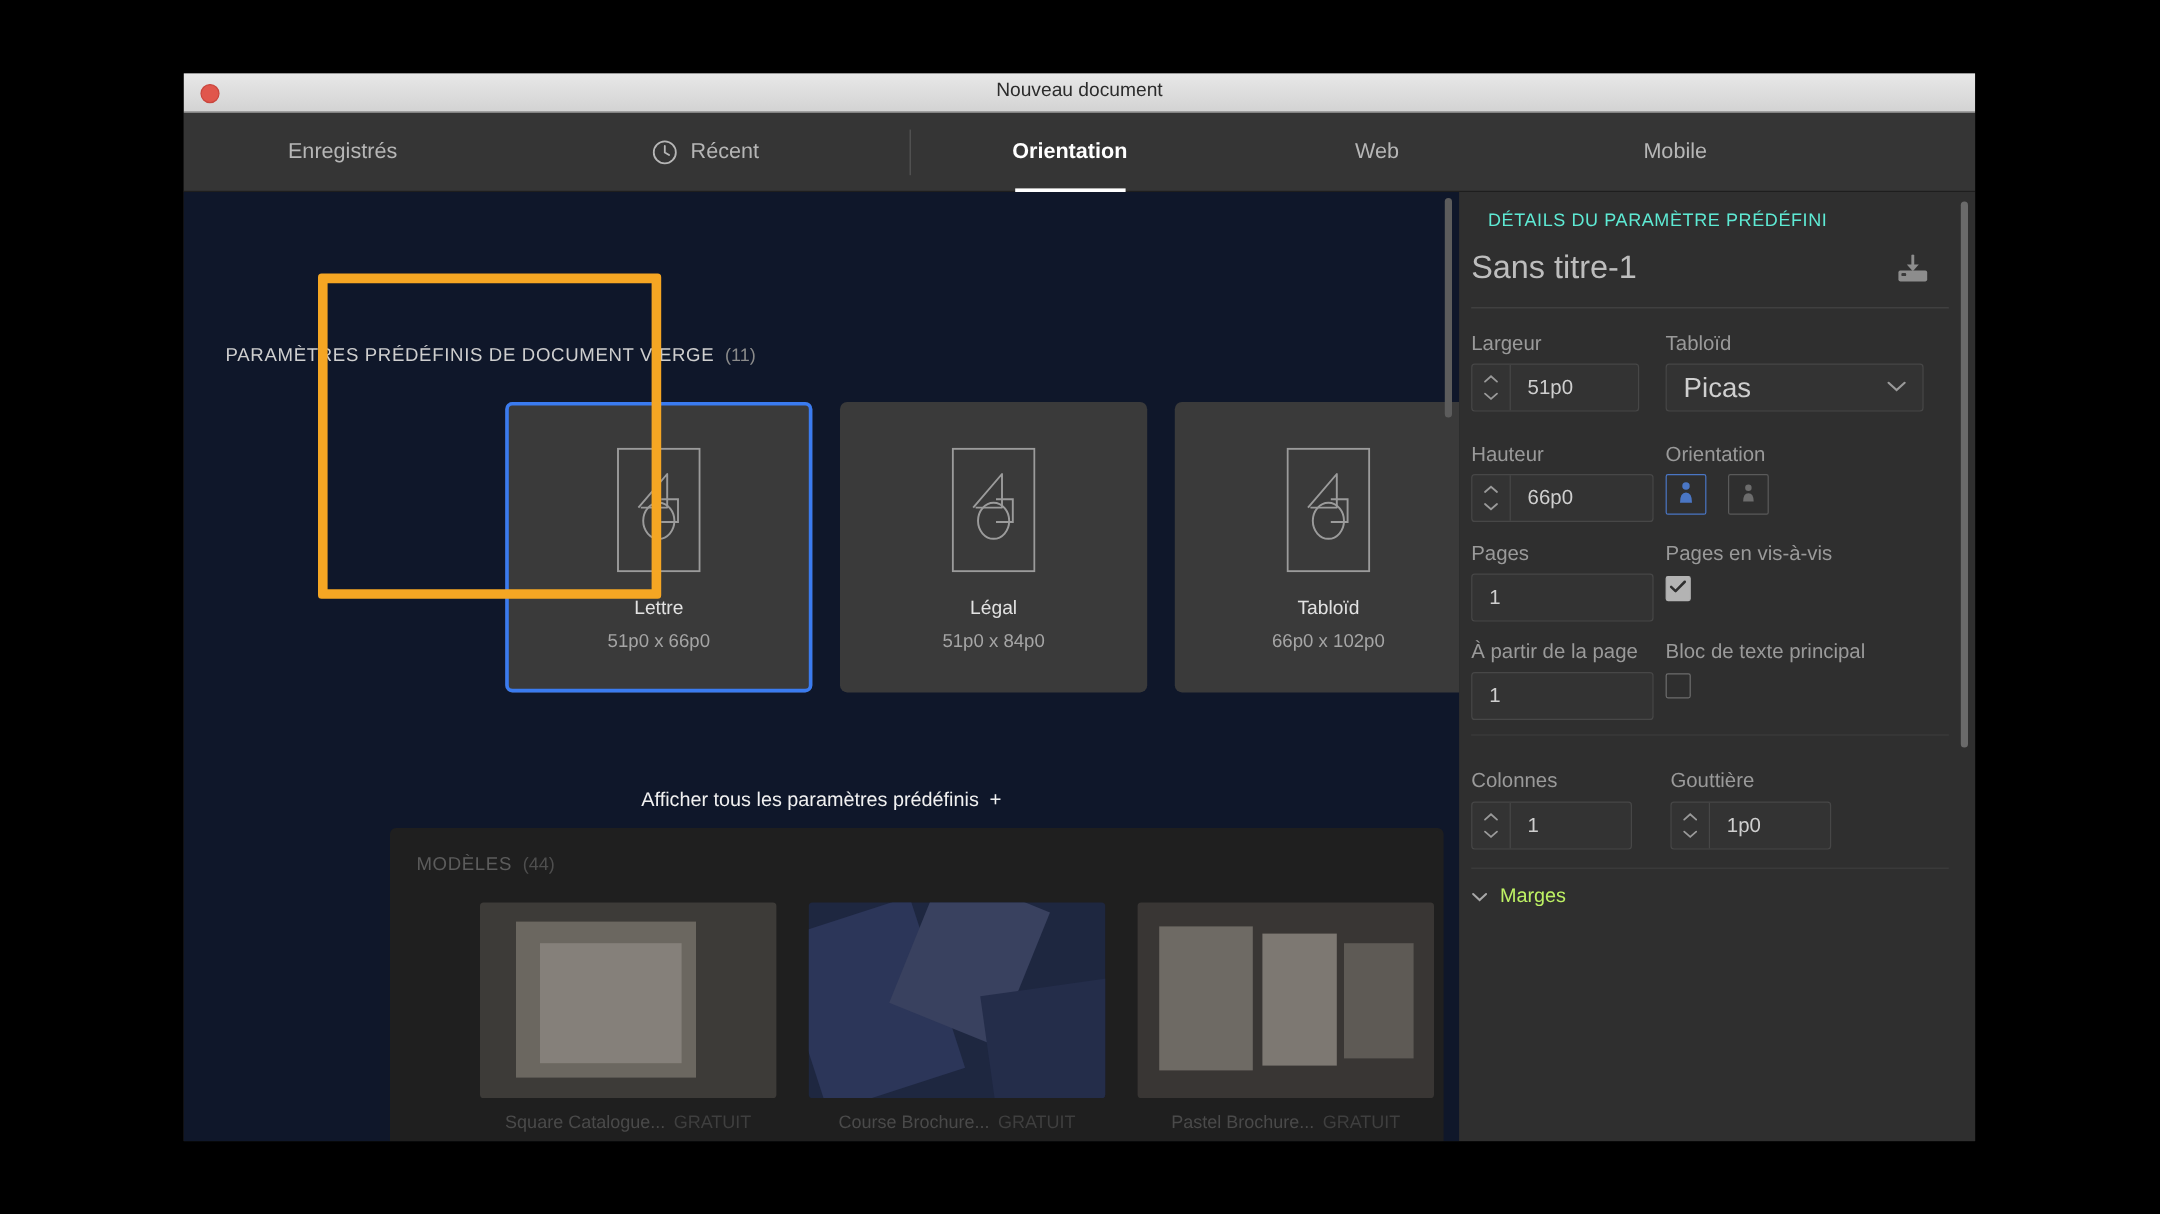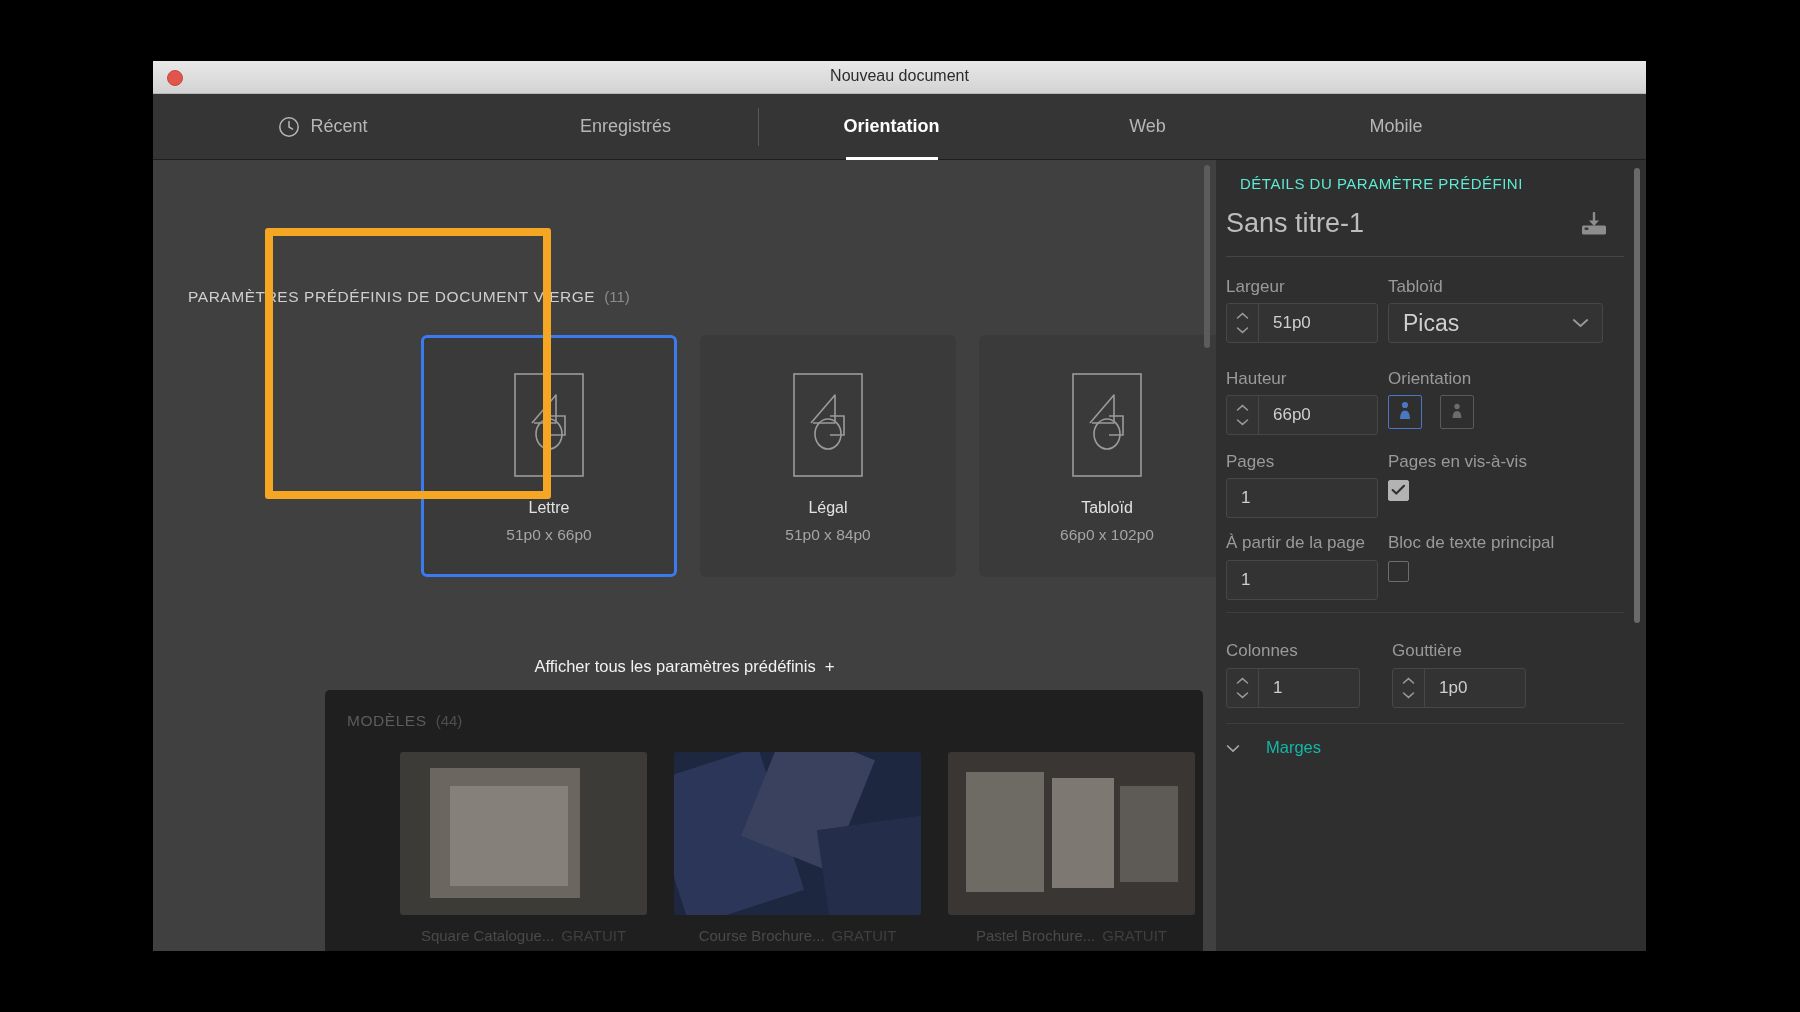--- a/index.html
+++ b/index.html
@@ -59,21 +59,21 @@
     width: 1px; height: 38px; background: #585858;
   }
   .clock-icon { width: 22px; height: 22px; display: inline-block; }
 
   
   .content { position: relative; height: 791px; display: flex; }
 
   
   .left {
     position: relative; width: 1063px; height: 791px;
-    background: #404040; overflow: hidden;
+    background: #0f172a; overflow: hidden;
   }
   .section-head {
     position: absolute; left: 35px;
     font-size: 15.5px; letter-spacing: .55px; color: #cfcfcf;
   }
   .section-head .count { color: #8b8b8b; margin-left: 9px; font-size: 15px; letter-spacing: 0; }
   .section-head.dim { color: #5c5c5c; }
   .section-head.dim .count { color: #4e4e4e; }
 
   .preset-row {
@@ -196,22 +196,22 @@
     position: absolute; width: 21px; height: 21px; border-radius: 2px;
     border: 1.5px solid #6d6d6d; background: transparent;
     display: flex; align-items: center; justify-content: center;
   }
   .checkbox.checked { background: #b3b3b3; border-color: #b3b3b3; }
 
   .panel-rule {
     position: absolute; left: 10px; right: 22px; height: 1px; background: #3d3d3d;
   }
   .disclosure {
-    position: absolute; display: flex; align-items: center; gap: 26px;
-    font-size: 16.5px; color: #14b8a6;
+    position: absolute; display: flex; align-items: center; gap: 10px;
+    font-size: 16.5px; color: #bef264;
   }
   .right-scroll-track {
     position: absolute; right: 6px; top: 8px; width: 6px; height: 575px;
     background: transparent;
   }
   .right-scroll-thumb {
     position: absolute; right: 6px; top: 8px; width: 6px; height: 455px;
     border-radius: 3px; background: #6a6a6a;
   }
 
@@ -229,31 +229,31 @@
 <div id="stage">
 
   <div class="window">
 
     <div class="titlebar">
       <div class="traffic"></div>
       <div class="titlebar-text">Nouveau document</div>
     </div>
 
     <div class="tabbar">
+      <div class="tab" style="width:265px">
+        <span>Enregistrés</span>
+      </div>
       <div class="tab" style="width:340px">
         <span class="clock-icon">
           <svg width="22" height="22" viewBox="0 0 22 22">
             <circle cx="11" cy="11" r="9.2" fill="none" stroke="#b6b6b6" stroke-width="1.5"></circle>
             <path d="M11 5.6 L11 11 L14.6 13.2" fill="none" stroke="#b6b6b6" stroke-width="1.5" stroke-linecap="round"></path>
           </svg>
         </span>
         <span>Récent</span>
-      </div>
-      <div class="tab" style="width:265px">
-        <span>Enregistrés</span>
       </div>
       <div class="tab-sep"></div>
       <div class="tab active" style="width:265px">
         <span>Orientation</span>
       </div>
       <div class="tab" style="width:247px">
         <span>Web</span>
       </div>
       <div class="tab" style="width:250px">
         <span>Mobile</span>
@@ -364,21 +364,21 @@
           <svg width="28" height="24" viewBox="0 0 28 24">
             <path d="M14 1 L14 11" stroke="#8d8d8d" stroke-width="2.4" stroke-linecap="round"></path>
             <path d="M9 8.5 L14 14 L19 8.5 Z" fill="#8d8d8d"></path>
             <rect x="2" y="13.5" width="24" height="9" rx="1.5" fill="#8d8d8d"></rect>
             <rect x="4.5" y="15.5" width="4" height="2.6" rx="1" fill="#3a3a3a"></rect>
           </svg>
         </span>
         <div class="name-rule"></div>
 
         <div class="field-label" style="left:10px; top:117px">Largeur</div>
-        <div class="input-box" style="left:10px; top:143px; width:152px">
+        <div class="input-box" style="left:10px; top:143px; width:140px">
           <div class="stepper">
             <svg width="13" height="8" viewBox="0 0 13 8">
                 <path d="M1.5 6 L6.5 1.6 L11.5 6" fill="none" stroke="#9a9a9a" stroke-width="1.5" stroke-linecap="round"></path>
               </svg>
             <svg width="13" height="8" viewBox="0 0 13 8">
                 <path d="M1.5 2 L6.5 6.4 L11.5 2" fill="none" stroke="#9a9a9a" stroke-width="1.5" stroke-linecap="round"></path>
               </svg>
           </div>
           <span class="val">51p0</span>
         </div>

